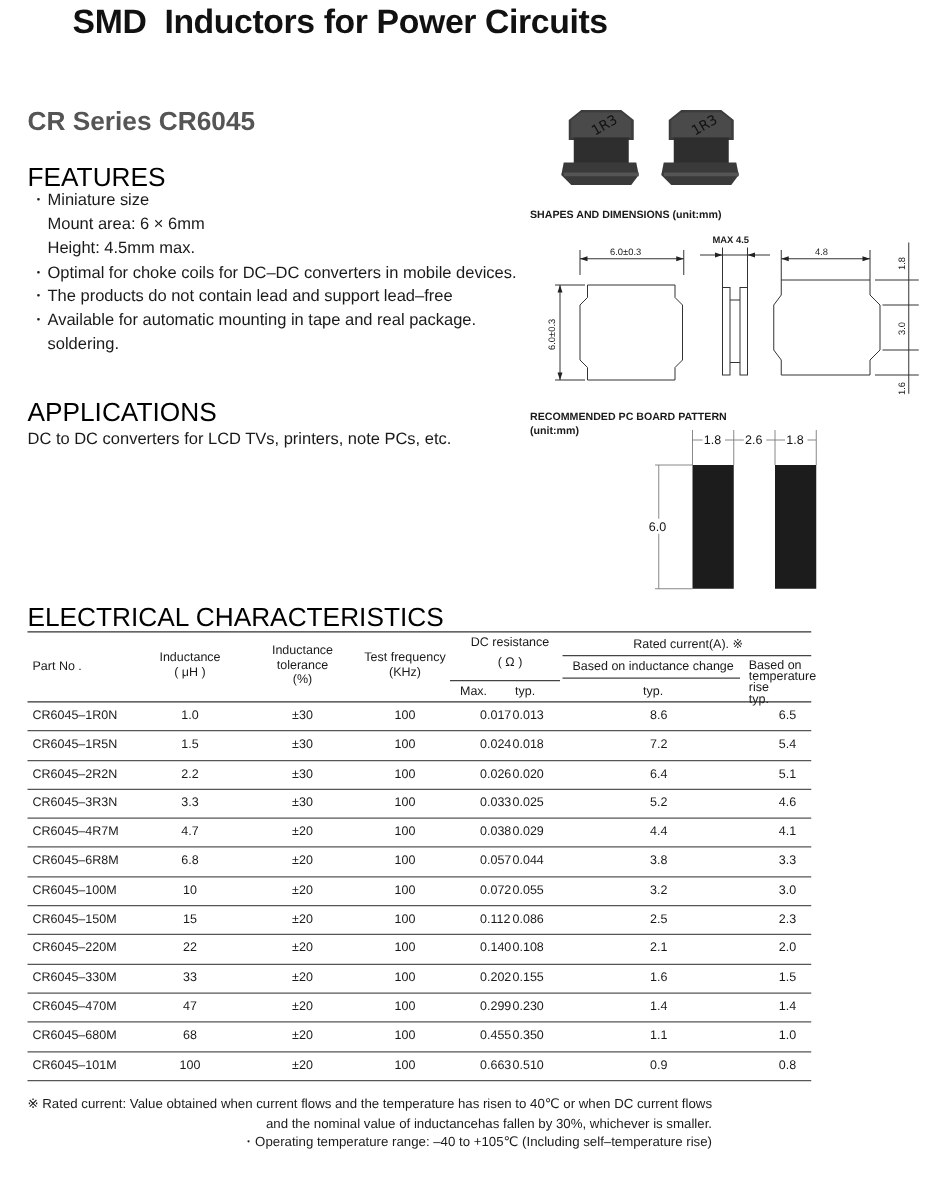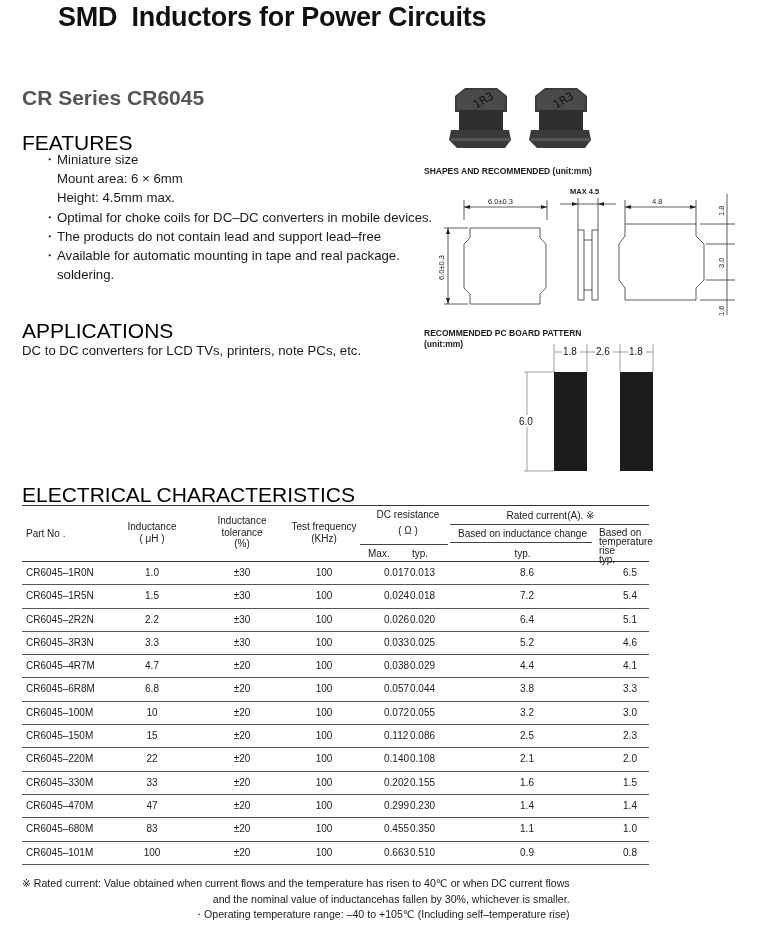--- a/index.html
+++ b/index.html
@@ -7,21 +7,21 @@
   body { position: relative; font-family: "Liberation Sans", "DejaVu Sans", sans-serif; color: #1a1a1a; }
 
   .abs { position: absolute; }
 
   .main-title { left: 22px; top: 2px; font-size: 27px; font-weight: bold; letter-spacing: -0.3px; color: #111; white-space: pre; margin-left: 36px; }
   .series-title { left: 22px; top: 86px; font-size: 21px; font-weight: bold; color: #555; }
 
   .section-h { font-size: 21px; font-weight: normal; color: #000000; }
   .features-h { left: 22px; top: 131px; }
   .feature-list { left: 24px; top: 150px; font-size: 13.2px; line-height: 19.2px; color: #1a1a1a; }
-  .feature-list .row { white-space: nowrap; margin-left: 19px; }
+  .feature-list .row { white-space: nowrap; }
   .feature-list .indent { padding-left: 14px; }
   .feature-list .bullet { display: inline-block; width: 14px; }
 
   .applications-h { left: 22px; top: 319px; }
   .applications-text { left: 22px; top: 343px; font-size: 13.2px; white-space: nowrap; }
 
   
   .photos { left: 445px; top: 82px; width: 150px; height: 72px; }
   .chip { position: absolute; width: 70px; height: 70px; }
 
@@ -86,21 +86,21 @@
   <svg class="chip" style="left:80px;top:0" viewBox="0 0 70 70" width="70" height="70">
     <polygon points="10,14 20,6 52,6 62,14 62,30 10,30" fill="#3c3c3c"></polygon>
     <polygon points="12,14 20,8 52,8 60,14 60,28 12,28" fill="#4a4a4a"></polygon>
     <rect x="14" y="28" width="44" height="22" fill="#2e2e2e"></rect>
     <polygon points="6,48 64,48 66,58 60,66 12,66 4,58" fill="#3a3a3a"></polygon>
     <rect x="6" y="56" width="60" height="3" fill="#555"></rect>
     <text x="27" y="24" font-size="11" fill="#111" transform="rotate(-30 34 18)" font-family="DejaVu Sans, sans-serif">1R3</text>
   </svg>
 </div>
 
-<div class="abs shapes-label">SHAPES AND RECOMMENDED (unit:mm)</div>
+<div class="abs shapes-label">SHAPES AND DIMENSIONS (unit:mm)</div>
 
 <svg class="abs dim-svg" width="330" height="140" viewBox="0 0 330 140" font-family="Liberation Sans, sans-serif">
   <g stroke="#333" stroke-width="0.8" fill="none">
 
     <line x1="34" y1="20" x2="34" y2="40"></line>
     <line x1="117" y1="20" x2="117" y2="40"></line>
     <line x1="34" y1="27" x2="117" y2="27"></line>
     <path d="M40,48 L110,48 L110,58 L116,64 L116,108 L110,114 L110,124 L40,124 L40,114 L34,108 L34,64 L40,58 Z"></path>
     <line x1="14" y1="48" x2="38" y2="48"></line>
     <line x1="14" y1="124" x2="38" y2="124"></line>
@@ -317,21 +317,21 @@
         <div class="cell c-ind">47</div>
         <div class="cell c-tol">±20</div>
         <div class="cell c-freq">100</div>
         <div class="cell c-max">0.299</div>
         <div class="cell c-typ">0.230</div>
         <div class="cell c-ind-cur">1.4</div>
         <div class="cell c-temp">1.4</div>
       </div>
       <div class="row">
         <div class="cell c-part">CR6045–680M</div>
-        <div class="cell c-ind">83</div>
+        <div class="cell c-ind">68</div>
         <div class="cell c-tol">±20</div>
         <div class="cell c-freq">100</div>
         <div class="cell c-max">0.455</div>
         <div class="cell c-typ">0.350</div>
         <div class="cell c-ind-cur">1.1</div>
         <div class="cell c-temp">1.0</div>
       </div>
       <div class="row">
         <div class="cell c-part">CR6045–101M</div>
         <div class="cell c-ind">100</div>

